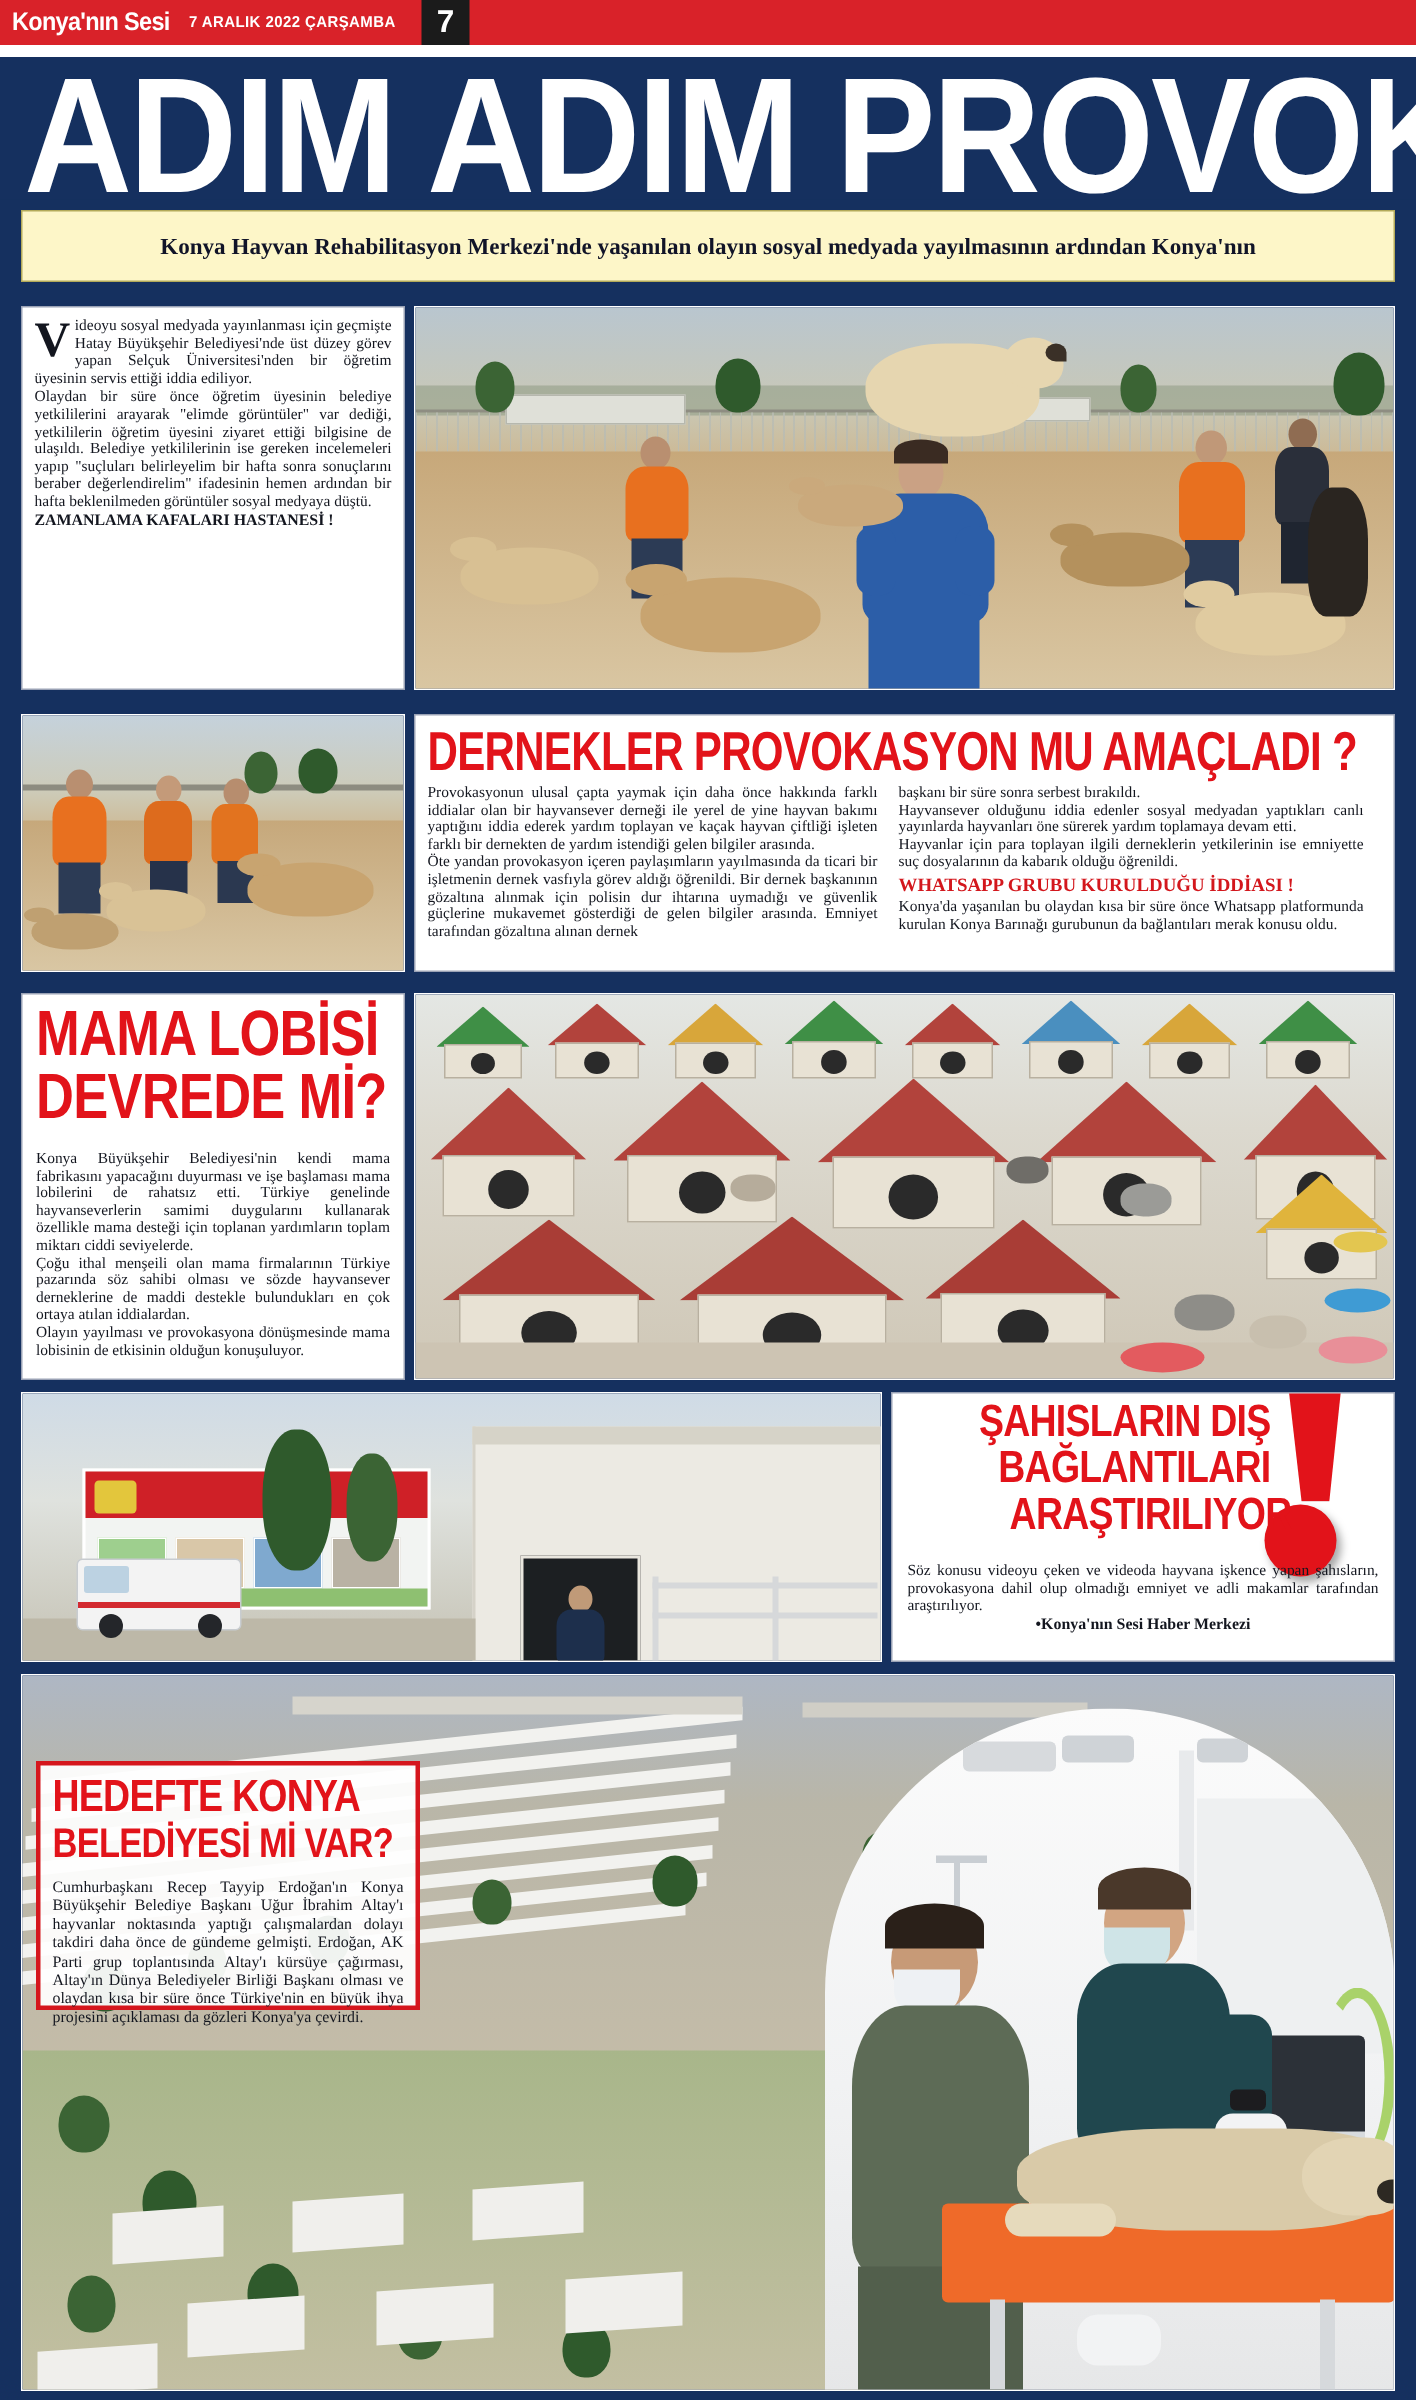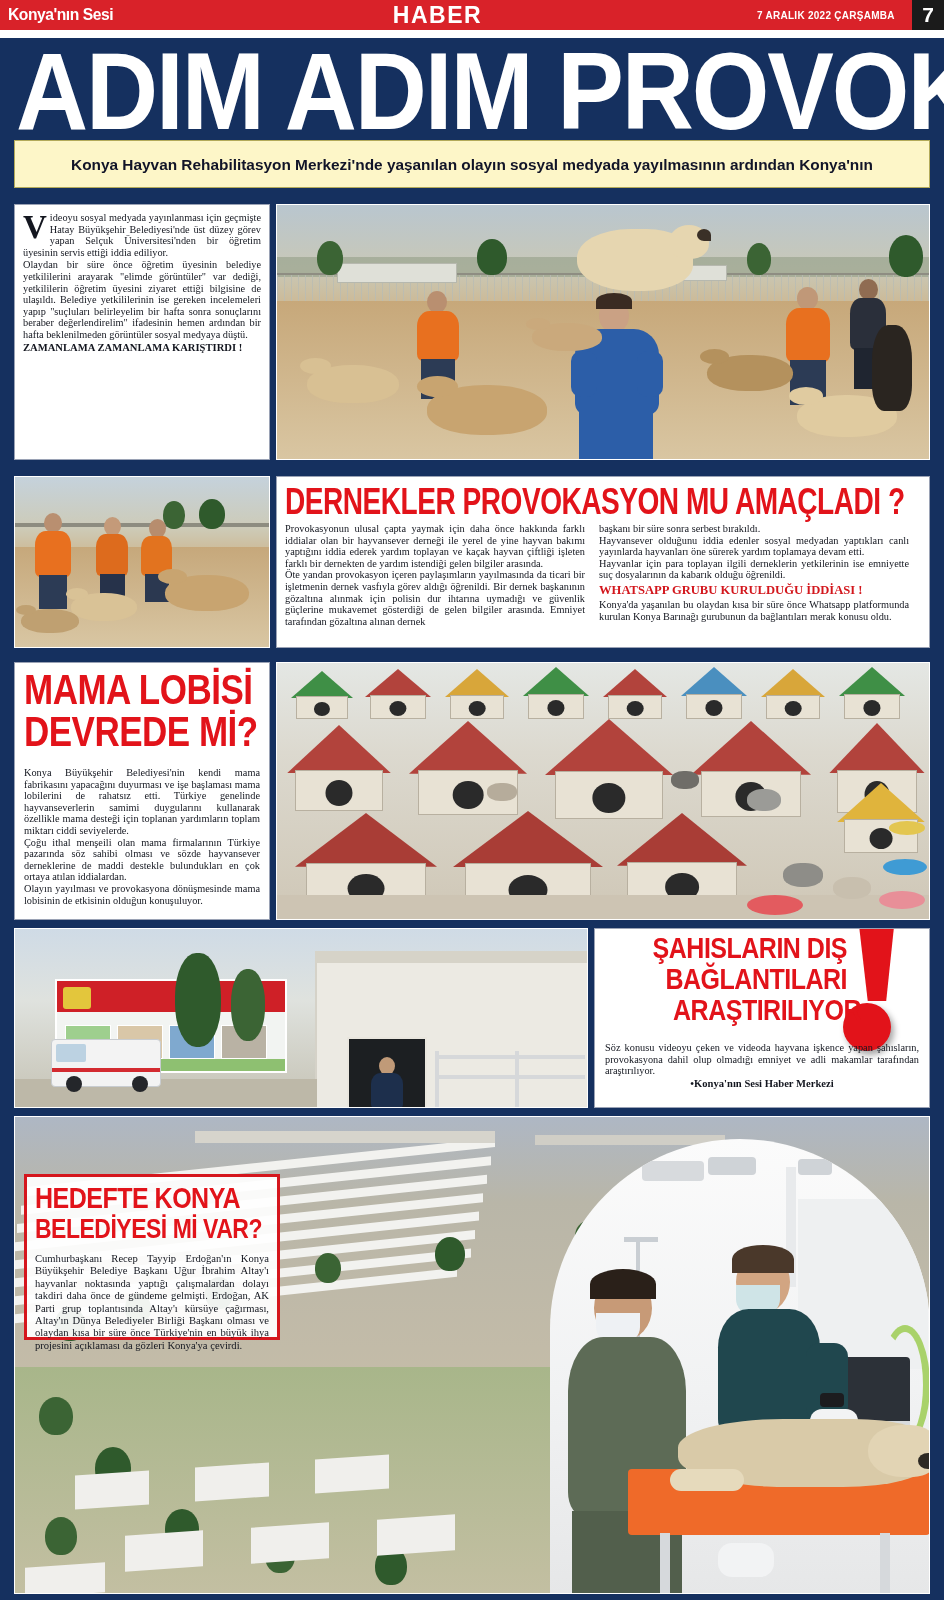--- a/index.html
+++ b/index.html
@@ -70,21 +70,21 @@
 
   
   .spot-box {
     position: absolute; top: 140px; left: 14px;
     width: 916px; height: 48px;
     background: #fdf6c8; border: 1px solid #b3aa5a;
     display: flex; flex-direction: column; justify-content: center;
     padding: 0 8px;
   }
   .spot-line {
-    font-family: Liberation Sans, sans-serif;
+    font-family: Liberation Serif, serif;
     font-weight: bold; font-size: 15.4px; line-height: 21px;
     color: #111428; text-align: center; white-space: nowrap;
   }
 
   
   .frame { position: absolute; background: #ffffff; border: 1px solid #9aa2b5; }
   .photo { position: absolute; overflow: hidden; }
 
   
   .bodytext {
@@ -178,42 +178,39 @@
 </style>
 </head>
 <body>
 
 <div class="page">
 
   <div class="masthead">
     <div class="logo-box">
       <span class="logo-text">Konya'nın Sesi</span>
     </div>
-    <div class="masthead-center">
-      <span class="section-title">HABER</span>
-    </div>
     <span class="masthead-date">7  ARALIK 2022 ÇARŞAMBA</span>
     <div class="page-num-box">
       <span class="page-num">7</span>
     </div>
   </div>
   <div class="white-strip"></div>
 
   <div class="headline-band">
     <div class="headline">ADIM ADIM PROVOKASYON</div>
   </div>
 
   <div class="spot-box">
     <div class="spot-line">Konya Hayvan Rehabilitasyon Merkezi'nde yaşanılan olayın sosyal medyada yayılmasının ardından Konya'nın</div>
   </div>
 
   <div class="frame" style="left:14px; top:204px; width:256px; height:256px; padding:7px 8px 4px 8px;">
     <div class="bodytext dropcap">Videoyu sosyal medyada yayınlanması için geçmişte Hatay Büyükşehir Belediyesi'nde üst düzey görev yapan Selçuk Üniversitesi'nden bir öğretim üyesinin servis ettiği iddia ediliyor.</div>
     <div class="bodytext" style="margin-top:1px;">Olaydan bir süre önce öğretim üyesinin belediye yetkililerini arayarak "elimde görüntüler" var dediği, yetkililerin öğretim üyesini ziyaret ettiği bilgisine de ulaşıldı. Belediye yetkililerinin ise gereken incelemeleri yapıp "suçluları belirleyelim bir hafta sonra sonuçlarını beraber değerlendirelim" ifadesinin hemen ardından bir hafta beklenilmeden görüntüler sosyal medyaya düştü.</div>
-    <div class="bodytext bold-lead" style="margin-top:1px; font-size:10.6px;">ZAMANLAMA ZAMANLAMA KARIŞTIRDI !</div>
+    <div class="bodytext bold-lead" style="margin-top:1px; font-size:10.6px;">ZAMANLAMA KAFALARI HASTANESİ !</div>
   </div>
 
   <div class="photo" style="left:276px; top:204px; width:654px; height:256px; border:1px solid #fff;">
     <div style="position:absolute;inset:0;background:linear-gradient(#b9c6cf 0%, #c9c8b6 26%, #cdb68e 42%, #d5c19a 100%);"></div>
 
     <div style="position:absolute;left:0;top:52px;width:100%;height:20px;background:#9aa48f;opacity:.7;"></div>
 
     <div style="position:absolute;left:0;top:68px;width:100%;height:2px;background:#8e8d82;"></div>
     <div style="position:absolute;left:0;top:70px;width:100%;height:26px;background:repeating-linear-gradient(90deg,#b9bcb3 0 1px,transparent 1px 7px);opacity:.8;"></div>
 

